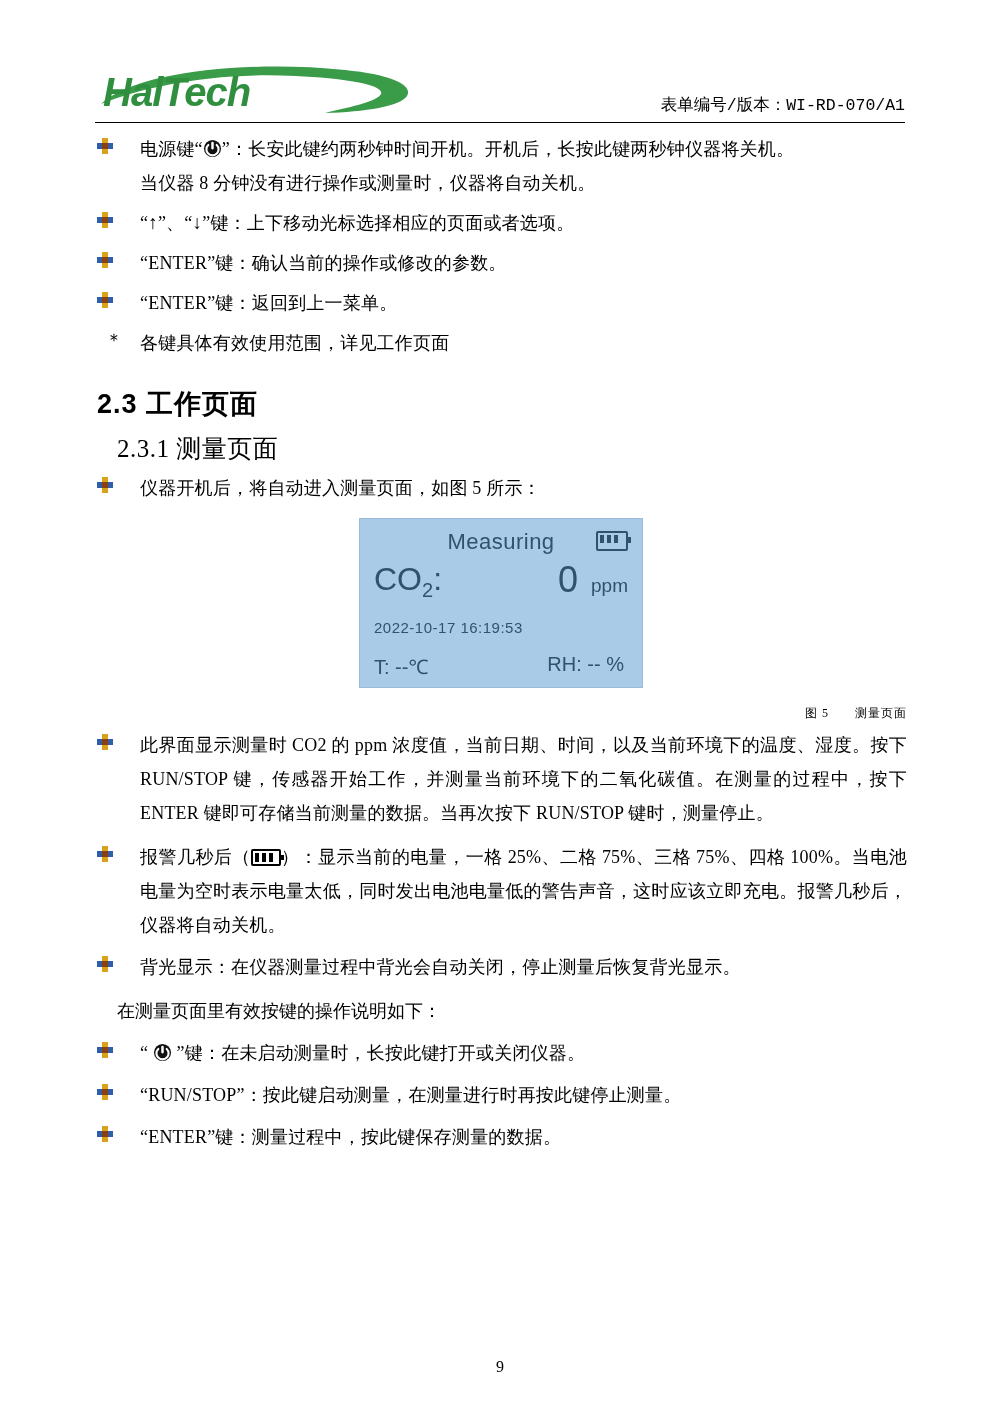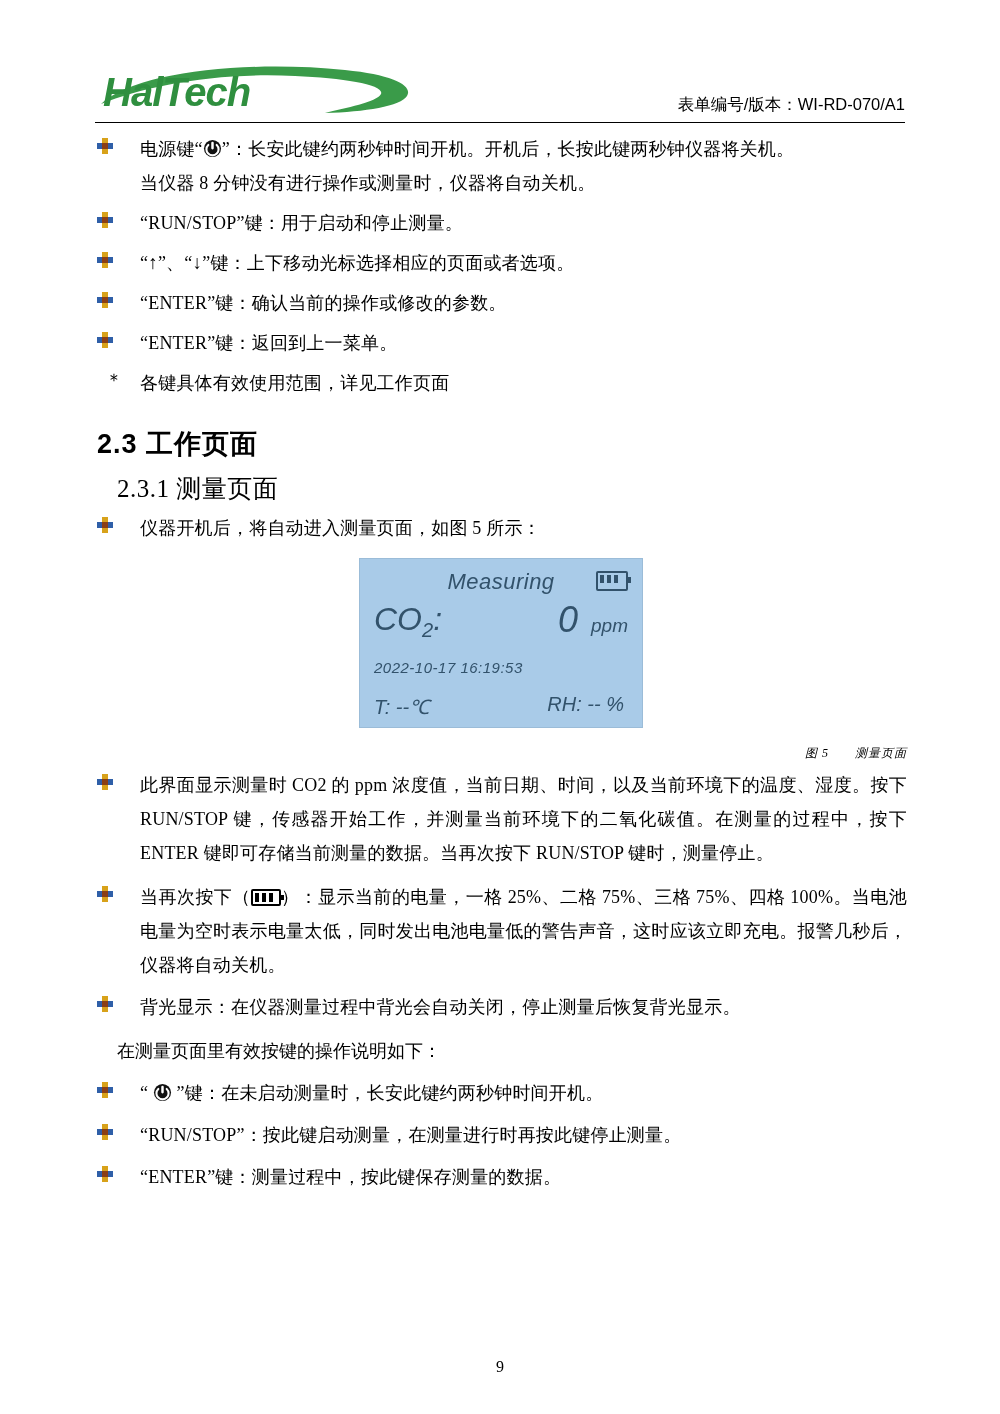--- a/index.html
+++ b/index.html
@@ -48,21 +48,21 @@
     left: 0px;
     top: 0px;
     width: 320px;
     height: 56px;
     pointer-events: none;
   }
   .header-right {
     position: absolute;
     right: 0;
     top: 30px;
-    font-family: Liberation Sans, sans-serif;
+    font-family: Liberation Mono, monospace;
     font-size: 16.5px;
     color: #000;
     white-space: nowrap;
   }
   .header-rule {
     position: absolute;
     left: 95px;
     top: 122px;
     width: 810px;
     height: 1px;
@@ -124,21 +124,20 @@
     font-size: 25px;
     font-weight: normal;
     margin: 10px 0 6px 22px;
     letter-spacing: 0.5px;
   }
 
   
   .fig-wrap {
     margin: 14px 0 0 0;
     text-align: center;
-    font-style: italic;
   }
   .lcd {
     display: inline-block;
     position: relative;
     width: 282px;
     height: 168px;
     background: #a9cbe8;
     text-align: left;
     box-shadow: 0 0 0 1px #9bbcd8;
   }
@@ -330,32 +329,20 @@
       <div class="para">
         <span>电源键“</span><span class="pwr-ico"><svg width="19" height="19" viewBox="0 0 20 20">
               <circle cx="10" cy="10" r="9" fill="#111"></circle>
               <rect x="8.7" y="3" width="2.6" height="8" rx="1.2" fill="#fff"></rect>
               <path d="M5.6 6.2 A6.4 6.4 0 1 0 14.4 6.2" stroke="#fff" stroke-width="2.2" fill="none" stroke-linecap="round"></path>
             </svg></span><span>”：长安此键约两秒钟时间开机。开机后，长按此键两秒钟仪器将关机。</span>
       </div>
       <div class="para">当仪器 8 分钟没有进行操作或测量时，仪器将自动关机。</div>
     </div>
 
-    <div class="bullet-row">
-      <span class="bullet-icon">
-        <svg width="16" height="16" viewBox="0 0 16 16">
-          <rect x="0" y="5" width="6" height="6" fill="#2f5fa8"></rect>
-          <rect x="10" y="5" width="6" height="6" fill="#2f5fa8"></rect>
-          <rect x="5" y="0" width="6" height="6" fill="#d8a21a"></rect>
-          <rect x="5" y="10" width="6" height="6" fill="#d8a21a"></rect>
-          <rect x="5" y="5" width="6" height="6" fill="#8b3f14"></rect>
-        </svg>
-      </span>
-      <div class="para">“RUN/STOP”键：用于启动和停止测量。</div>
-    </div>
 
     <div class="bullet-row">
       <span class="bullet-icon">
         <svg width="16" height="16" viewBox="0 0 16 16">
           <rect x="0" y="5" width="6" height="6" fill="#2f5fa8"></rect>
           <rect x="10" y="5" width="6" height="6" fill="#2f5fa8"></rect>
           <rect x="5" y="0" width="6" height="6" fill="#d8a21a"></rect>
           <rect x="5" y="10" width="6" height="6" fill="#d8a21a"></rect>
           <rect x="5" y="5" width="6" height="6" fill="#8b3f14"></rect>
         </svg>
@@ -449,21 +436,21 @@
       <span class="bullet-icon">
         <svg width="16" height="16" viewBox="0 0 16 16">
           <rect x="0" y="5" width="6" height="6" fill="#2f5fa8"></rect>
           <rect x="10" y="5" width="6" height="6" fill="#2f5fa8"></rect>
           <rect x="5" y="0" width="6" height="6" fill="#d8a21a"></rect>
           <rect x="5" y="10" width="6" height="6" fill="#d8a21a"></rect>
           <rect x="5" y="5" width="6" height="6" fill="#8b3f14"></rect>
         </svg>
       </span>
       <div class="para just">
-        <span>当再次按下（</span><span class="batt-ico"><i></i><i></i><i></i></span><span>）：显示当前的电量，一格 25%、二格 75%、三格 75%、四格 100%。当电池电量为空时表示电量太低，同时发出电池电量低的警告声音，这时应该立即充电。报警几秒后，仪器将自动关机。</span>
+        <span>报警几秒后（</span><span class="batt-ico"><i></i><i></i><i></i></span><span>）：显示当前的电量，一格 25%、二格 75%、三格 75%、四格 100%。当电池电量为空时表示电量太低，同时发出电池电量低的警告声音，这时应该立即充电。报警几秒后，仪器将自动关机。</span>
       </div>
     </div>
 
 
 
     <div class="bullet-row" style="margin-top:8px;">
       <span class="bullet-icon">
         <svg width="16" height="16" viewBox="0 0 16 16">
           <rect x="0" y="5" width="6" height="6" fill="#2f5fa8"></rect>
           <rect x="10" y="5" width="6" height="6" fill="#2f5fa8"></rect>
@@ -485,21 +472,21 @@
           <rect x="5" y="0" width="6" height="6" fill="#d8a21a"></rect>
           <rect x="5" y="10" width="6" height="6" fill="#d8a21a"></rect>
           <rect x="5" y="5" width="6" height="6" fill="#8b3f14"></rect>
         </svg>
       </span>
       <div class="para">
         <span>“</span> <span class="pwr-ico"><svg width="19" height="19" viewBox="0 0 20 20">
               <circle cx="10" cy="10" r="9" fill="#111"></circle>
               <rect x="8.7" y="3" width="2.6" height="8" rx="1.2" fill="#fff"></rect>
               <path d="M5.6 6.2 A6.4 6.4 0 1 0 14.4 6.2" stroke="#fff" stroke-width="2.2" fill="none" stroke-linecap="round"></path>
-            </svg></span> <span>”键：在未启动测量时，长安此键约两秒钟时间开机。</span>
+            </svg></span> <span>”键：在未启动测量时，长按此键打开或关闭仪器。</span>
       </div>
     </div>
 
     <div class="bullet-row" style="margin-top:8px;">
       <span class="bullet-icon">
         <svg width="16" height="16" viewBox="0 0 16 16">
           <rect x="0" y="5" width="6" height="6" fill="#2f5fa8"></rect>
           <rect x="10" y="5" width="6" height="6" fill="#2f5fa8"></rect>
           <rect x="5" y="0" width="6" height="6" fill="#d8a21a"></rect>
           <rect x="5" y="10" width="6" height="6" fill="#d8a21a"></rect>

